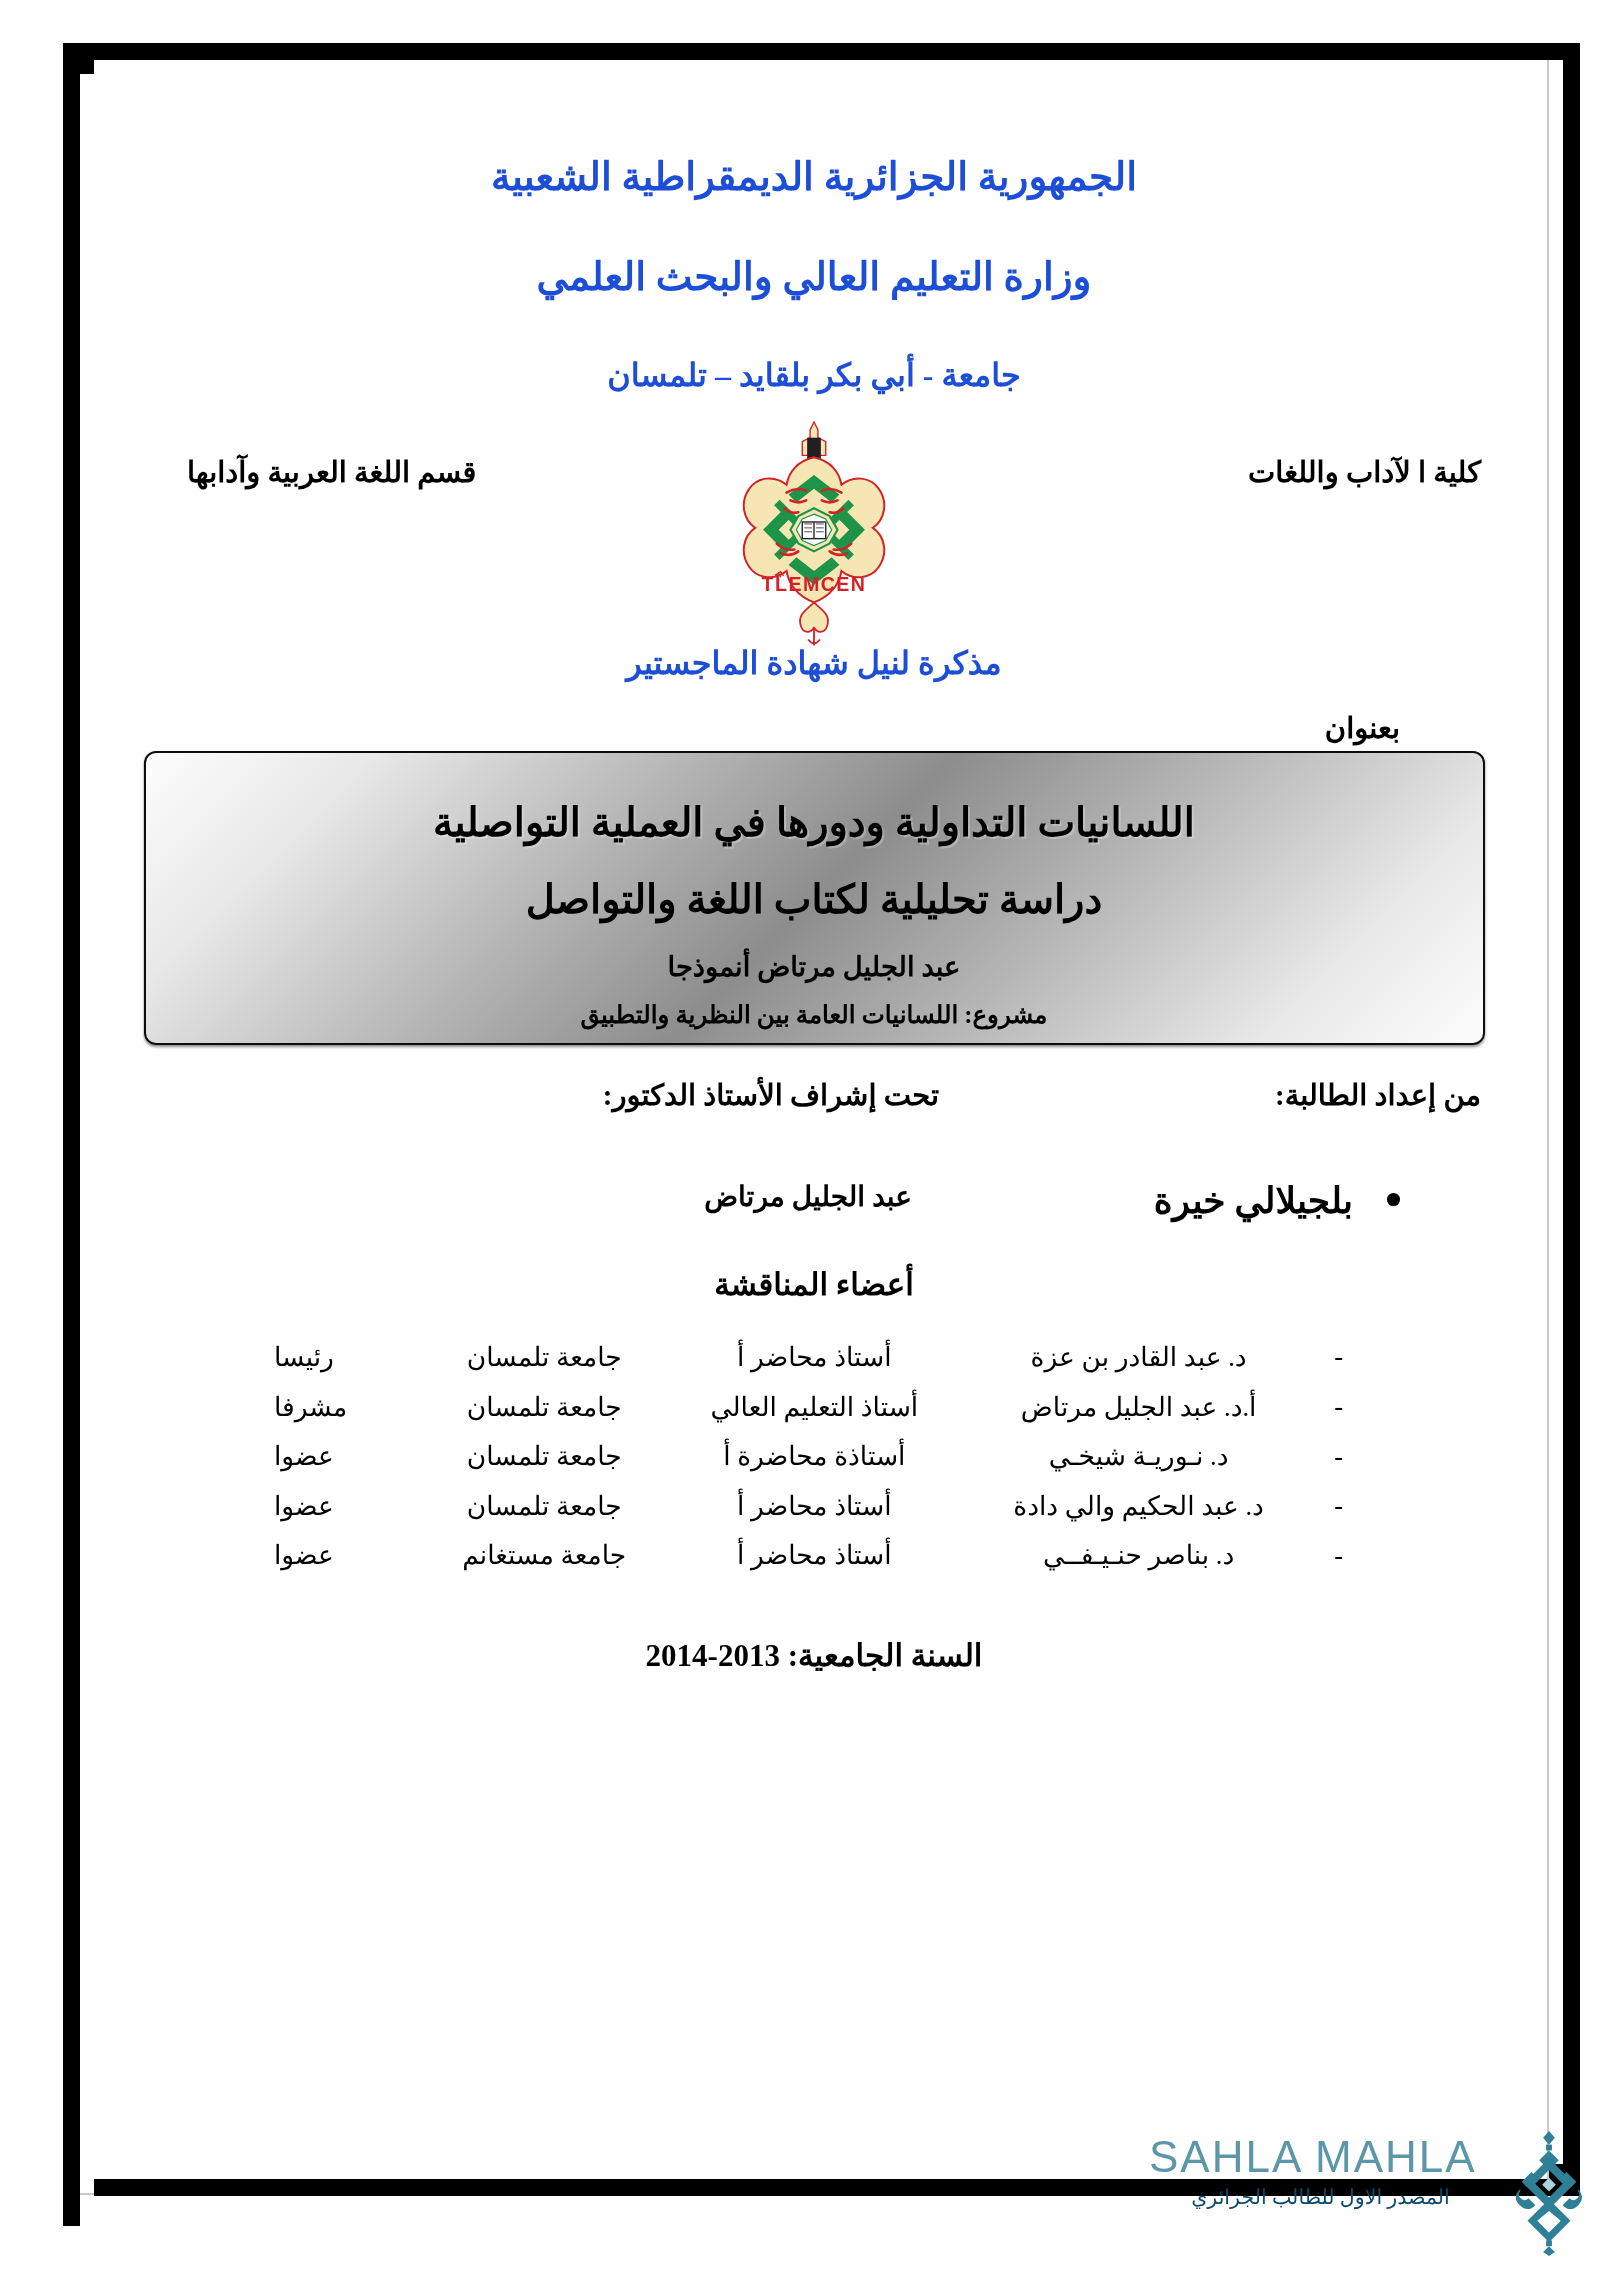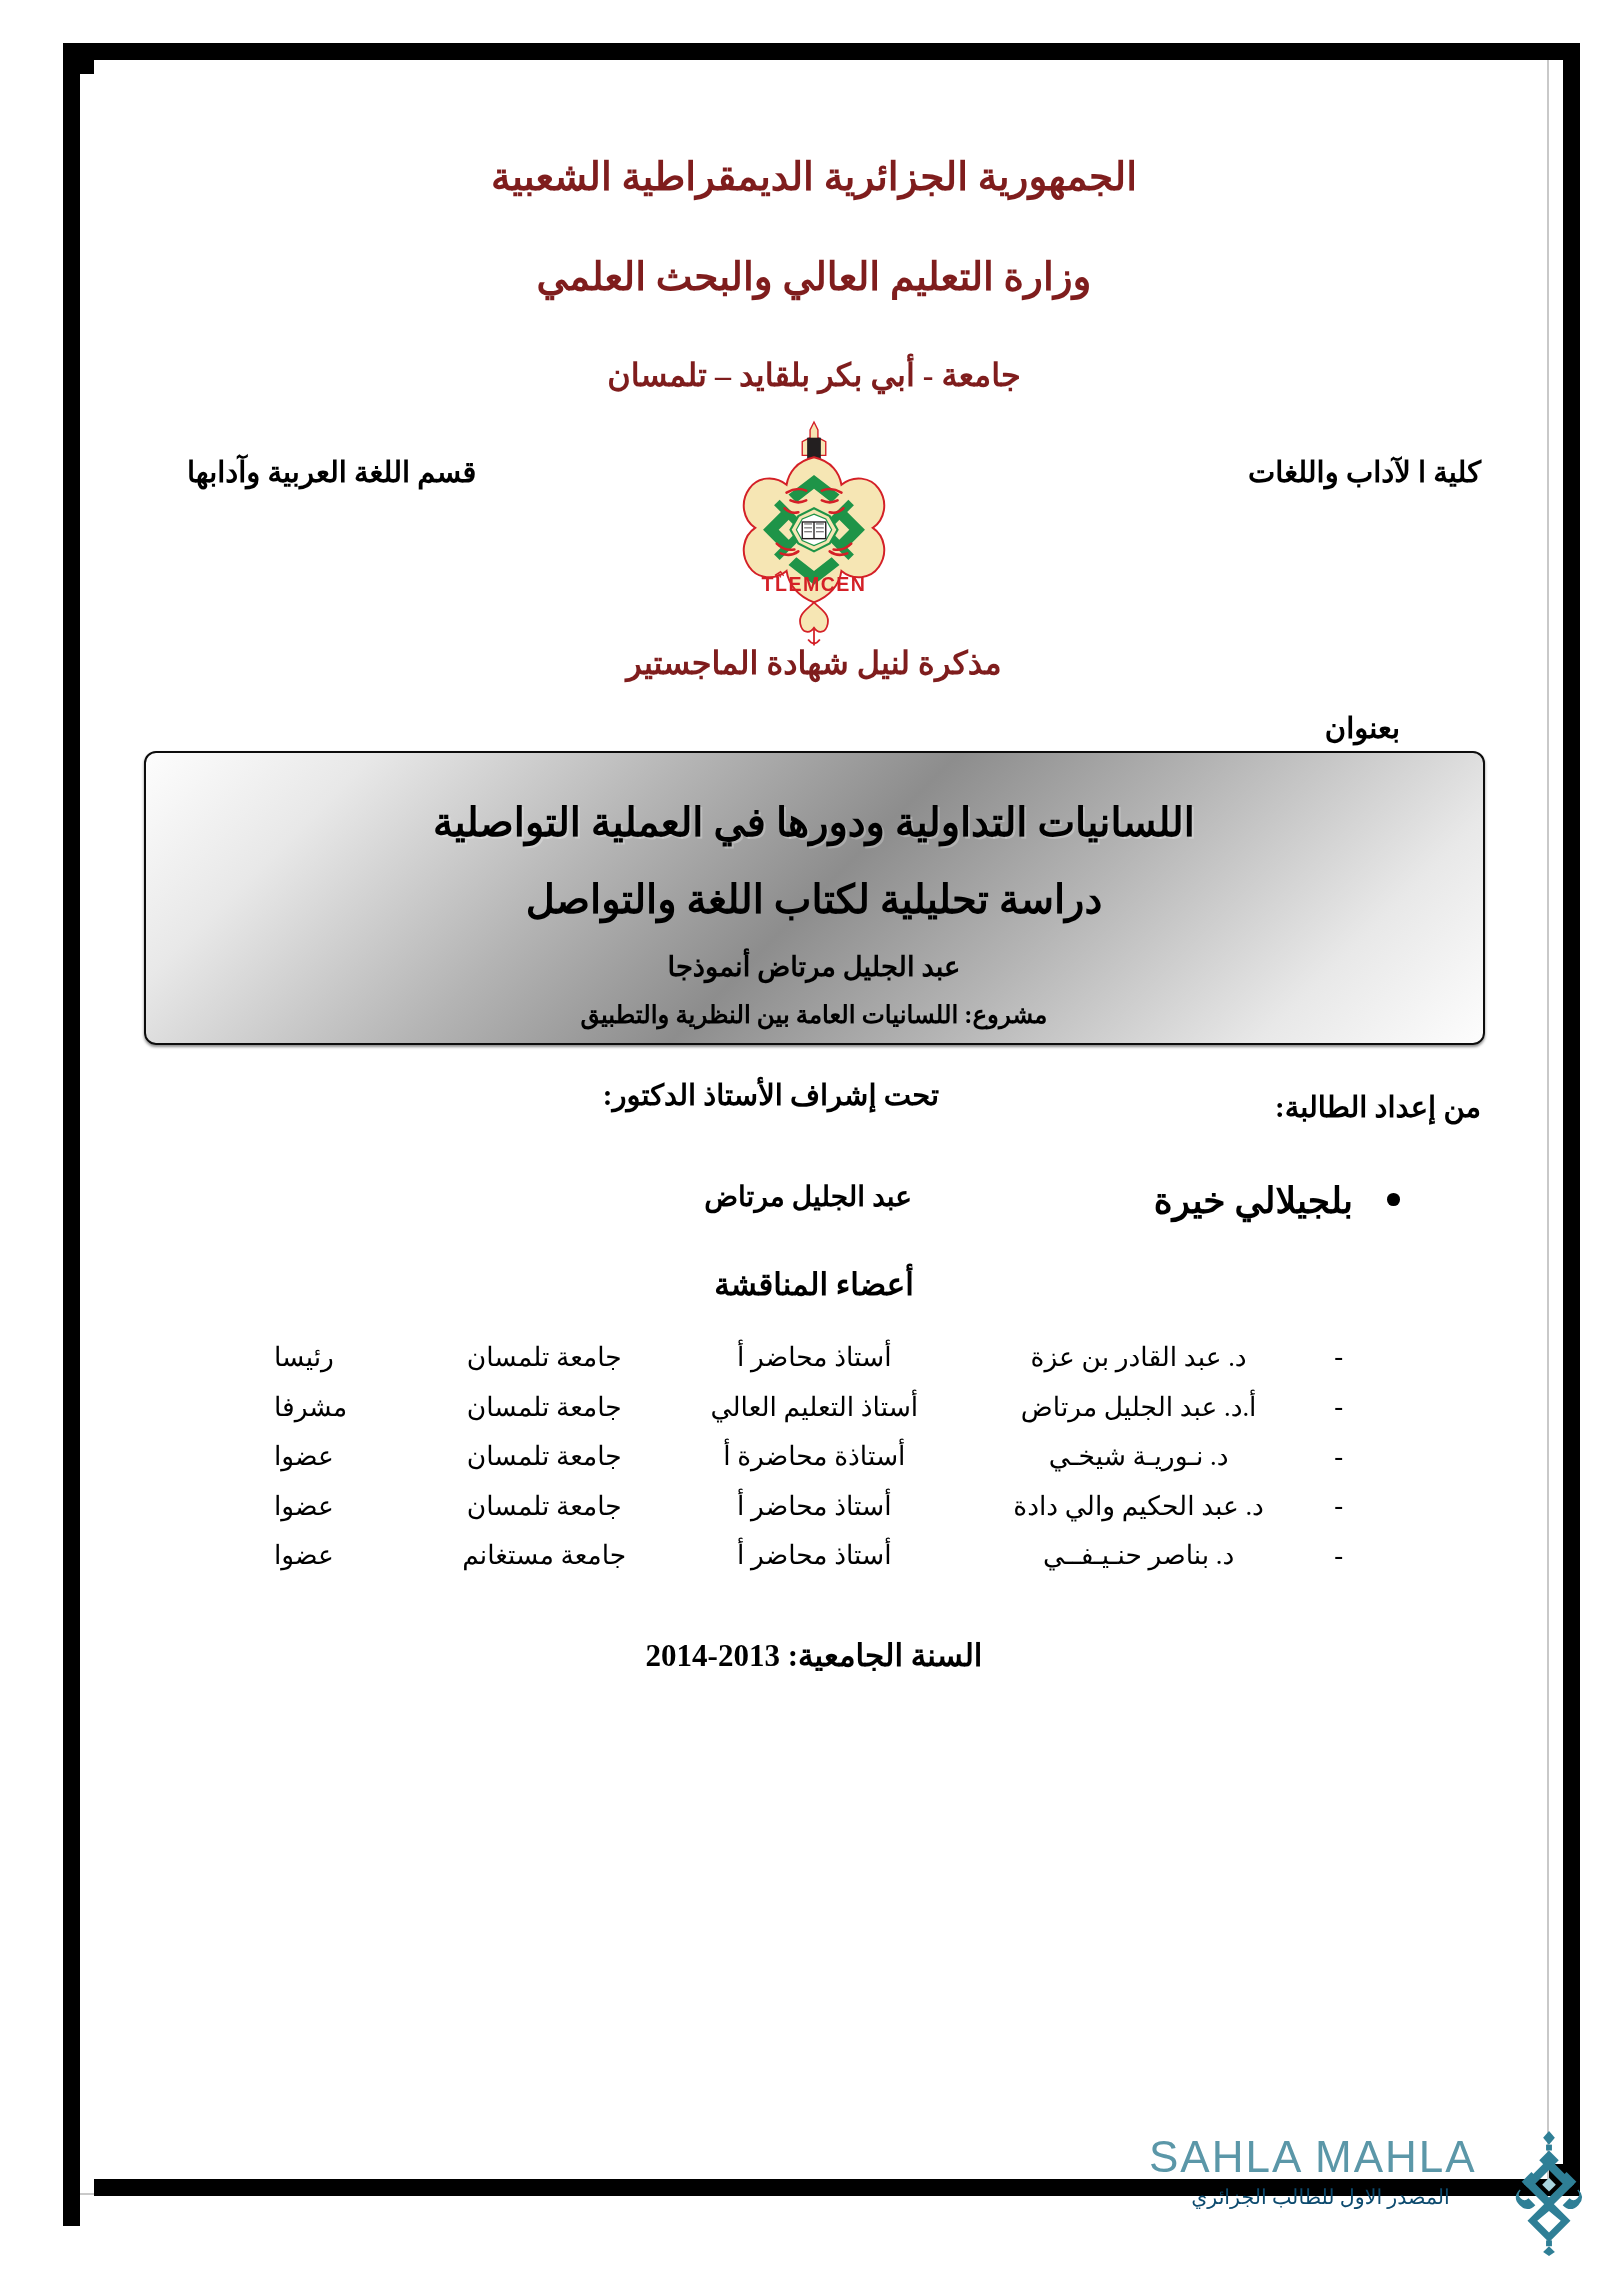--- a/index.html
+++ b/index.html
@@ -51,21 +51,21 @@
     position: absolute;
     left: 118px;
     top: 118px;
     width: 1392px;
     text-align: center;
     direction: rtl;
   }
 
   .line {
     font-weight: bold;
-    color: #7f1d1d;
+    color: #1d4ed8;
     line-height: 1.25;
   }
 
   .l-republic   { font-size: 39px; margin-top: 35px; }
   .l-ministry   { font-size: 39px; margin-top: 51px; }
   .l-university { font-size: 32px; margin-top: 53px; }
 
   
   .org-row {
     position: relative;
@@ -156,21 +156,21 @@
     position: relative;
     height: 63px;
     margin-top: 33px;
   }
   .credit-cell {
     position: absolute;
     font-size: 29px;
     font-weight: bold;
     white-space: nowrap;
   }
-  .credit-author-label     { right: 29px; top: 0; margin-top: 12px; }
+  .credit-author-label     { right: 29px; top: 0; }
   .credit-supervisor-label { right: 571px; top: 0; }
 
   .names-row {
     position: relative;
     height: 69px;
     margin-top: 39px;
   }
   .name-author {
     position: absolute;
     right: 157px;

